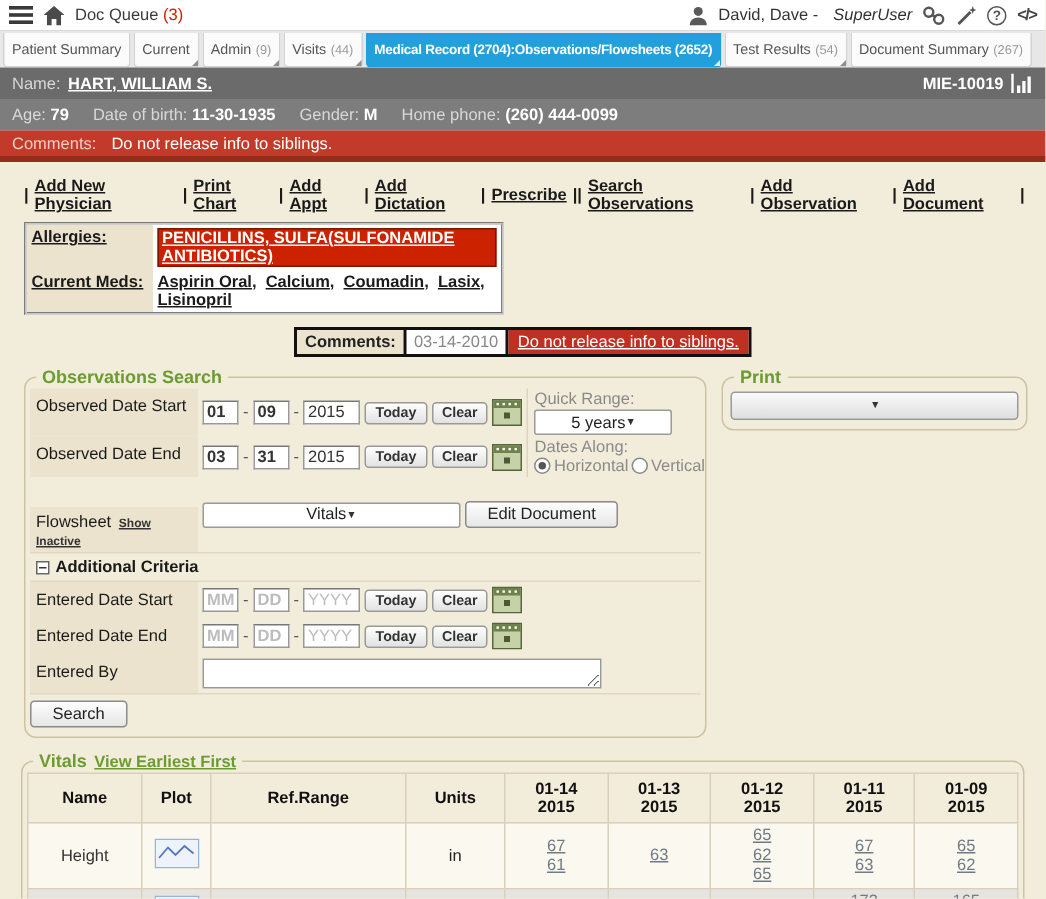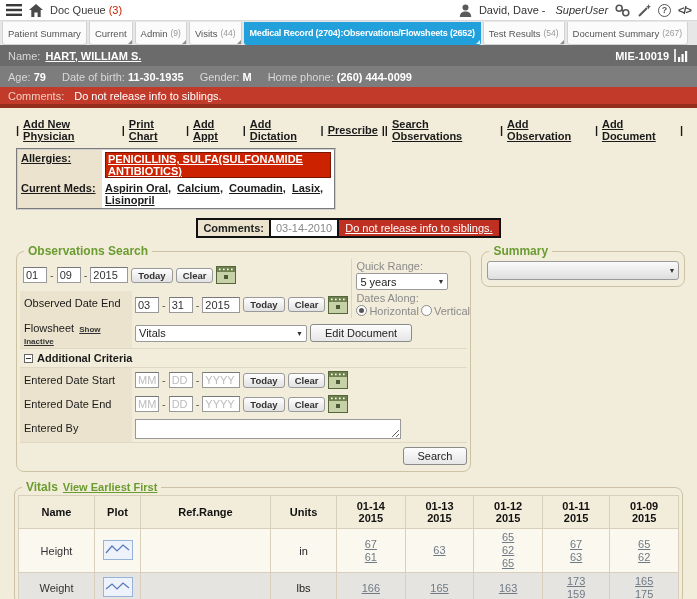--- a/index.html
+++ b/index.html
@@ -69,45 +69,45 @@
 
   .srow { display:flex; align-items:stretch; }
   .slabel { width:112px; background:#ebe3cd; padding:6px 4px 2px 4px; color:#1a1a1a; flex-shrink:0; }
   .sfield { flex:1; padding:3px 3px; display:flex; align-items:center; gap:3px; }
   .sright { width:116px; border-left:1px solid #ddd4bd; padding:1px 4px; flex-shrink:0; }
   .srlabel { color:#8a8a8a; margin-bottom:1px; }
   .rgroup { display:flex; align-items:flex-start; gap:2px; color:#8a8a8a; }
 
   .din { border:1px solid #999; border-top-color:#777; height:16px; font-family:"Liberation Sans",sans-serif; font-size:11px; color:#333; padding:0 2px; background:#fff; }
   .din::placeholder { color:#bcbcbc; }
-  .w2 { width:24px; } .w4 { width:38px; }
+  .w2 { width:24px;font-weight:bold; } .w4 { width:38px; }
   .dash { color:#555; }
 
   .mini { font-family:"Liberation Sans",sans-serif; font-size:9.5px; font-weight:bold; color:#333; background:linear-gradient(#fefefe,#e2e2e2); border:1px solid #999; border-radius:3px; padding:1px 6px; cursor:pointer; }
   .btn { font-family:"Liberation Sans",sans-serif; font-size:11px; color:#222; background:linear-gradient(#fdfdfd,#e6e6e6); border:1px solid #8a8a8a; border-radius:3px; padding:2px 14px; cursor:pointer; }
 
-  .sel { background:#fff; border:1px solid #9a9a9a; border-radius:2px; height:17px; display:flex; align-items:center; justify-content:space-between; padding:0 3px; cursor:pointer; }
+  .sel { background:#fff; border:1px solid #9a9a9a; border-radius:2px; height:17px; display:flex; align-items:center; justify-content:center; padding:0 3px; cursor:pointer; }
   .sel .arrow { font-size:7px; color:#333; }
   .qr-sel { width:92px; }
   .fs-sel { width:172px; }
   .charts-sel { width:192px; height:19px; border-radius:3px; background:linear-gradient(#fafafa,#dedede); margin:2px; }
 
   .cal { flex-shrink:0; cursor:pointer; }
 
   .radio { width:11px; height:11px; border:1px solid #8a8a8a; border-radius:50%; background:#fdfdfd; display:inline-block; position:relative; flex-shrink:0; cursor:pointer; }
   .radio.checked::after { content:""; position:absolute; left:2px; top:2px; width:5px; height:5px; background:#555; border-radius:50%; }
 
   .acrow { border-top:1px solid #e0d8c2; border-bottom:1px solid #e0d8c2; padding:3px 4px; display:flex; align-items:center; gap:4px; }
   .collapse-box { width:9px; height:9px; border:1px solid #666; background:#fff; position:relative; display:inline-block; cursor:pointer; }
   .collapse-box::after { content:""; position:absolute; left:1px; right:1px; top:3px; height:1px; background:#333; }
   .aclabel { font-weight:bold; color:#1a1a1a;text-align:center; }
 
   .showinactive { font-size:8px; color:#333; text-decoration:underline; font-weight:bold; cursor:pointer; margin-left:2px; }
   .eby { width:266px; height:20px; border:1px solid #999; resize:both; font-family:"Liberation Sans",sans-serif; }
-  .searchrow { display:flex; justify-content:flex-end; padding:4px 0 2px 0; border-top:1px solid #e0d8c2; }
+  .searchrow { display:flex; justify-content:flex-start; padding:4px 0 2px 0; border-top:1px solid #e0d8c2; }
 
   
   .vitals-panel { margin:8px 14px 0 14px; padding-bottom:0; }
   .vlegend .vlink { font-size:11px; text-decoration:underline; color:#6b9c31; margin-left:5px; cursor:pointer; }
   table.vt { border-collapse:collapse; width:100%; }
   .vt th, .vt td { border:1px solid #d8d0bb; text-align:center; vertical-align:middle; padding:2px 2px; }
   .vt th { background:#f2ecda; color:#111; font-size:11px; padding:4px 2px; }
   .vt .r0 { background:#fbf8ef; }
   .vt .r1 { background:#e5e4e0; }
   .vt td.name { color:#333; }
@@ -280,20 +280,21 @@
   <span class="cd">03-14-2010</span>
   <span class="ct">Do not release info to siblings.</span>
 </div>
 
 <div class="panels">
 
   <fieldset class="search-panel">
     <legend>Observations Search</legend>
 
     <div class="srow">
+      <div class="slabel">Observed Date Start</div>
       <div class="sfield">
         <input class="din w2" value="01" style="">
         <span class="dash">-</span>
         <input class="din w2" value="09" style="">
         <span class="dash">-</span>
         <input class="din w4" value="2015" style="">
         <button class="mini">Today</button>
         <button class="mini">Clear</button>
         <svg class="cal" width="20" height="18" viewBox="0 0 20 18">
             <rect x="0.5" y="0.5" width="19" height="17" fill="#c7d1a8" stroke="#55663a"></rect>
@@ -339,21 +340,21 @@
         <div class="rgroup">
           <span class="radio checked"></span>
           <span>Horizontal</span>
           <span class="radio"></span>
           <span>Vertical</span>
         </div>
       </div>
     </div>
 
     <div class="srow">
-      <div class="slabel" style="padding-top:4px;">
+      <div class="slabel" style="padding-top:4px;margin-top:20px;">
         <span>Flowsheet</span>
         <span class="showinactive">Show Inactive</span>
       </div>
       <div class="sfield">
         <div class="sel fs-sel">
             <span>Vitals</span>
             <span class="arrow">▼</span>
           </div>
         <button class="btn">Edit Document</button>
       </div>
@@ -414,21 +415,21 @@
         <textarea class="eby" style=""></textarea>
       </div>
     </div>
 
     <div class="searchrow">
       <button class="btn">Search</button>
     </div>
   </fieldset>
 
   <fieldset class="charts-panel">
-    <legend>Summary</legend>
+    <legend>Print</legend>
     <div class="sel charts-sel">
         <span></span>
         <span class="arrow">▼</span>
       </div>
   </fieldset>
 
 </div>
 
 <fieldset class="vitals-panel">
   <legend class="vlegend"><span>Vitals</span><span class="vlink">View Earliest First</span></legend>

